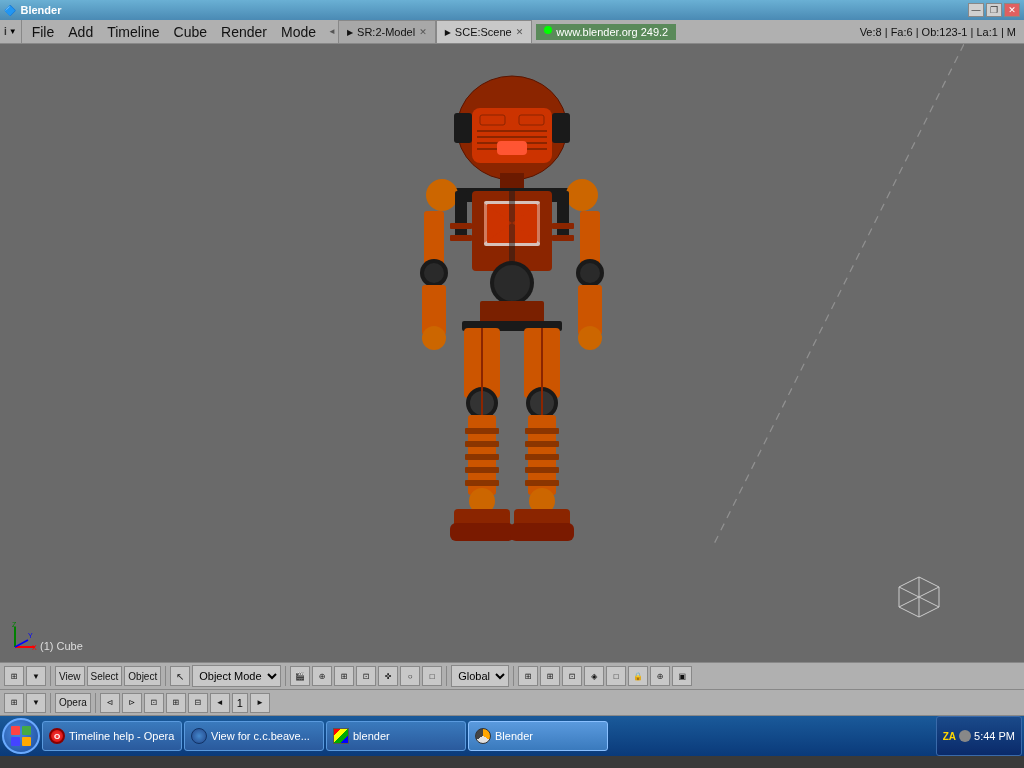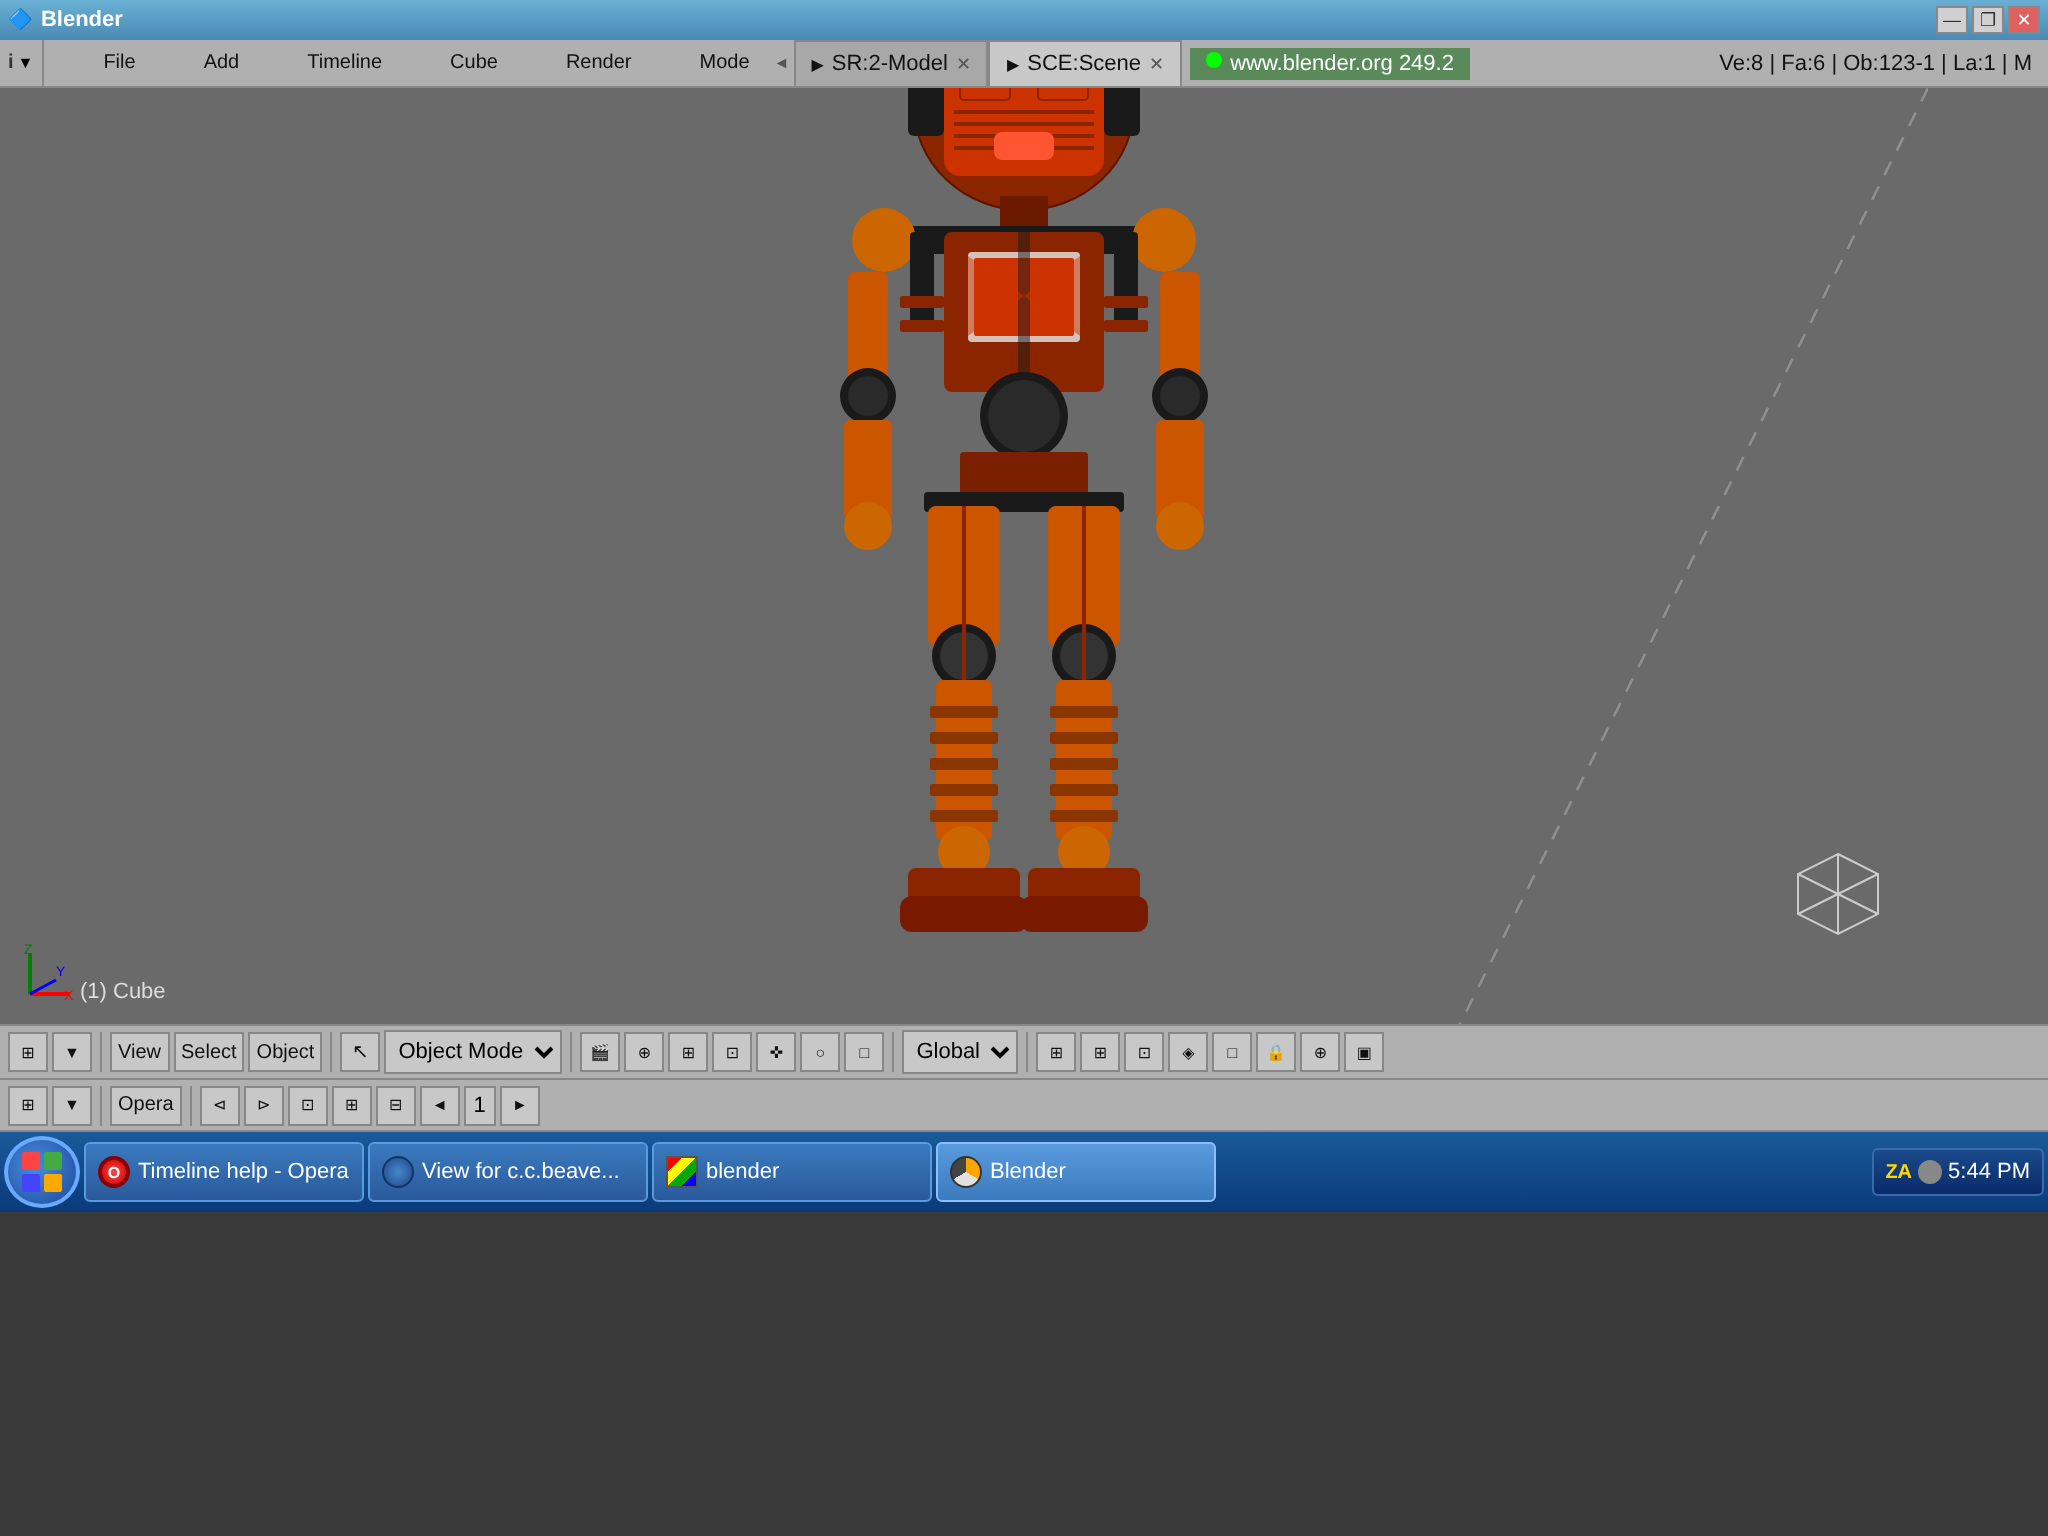--- a/index.html
+++ b/index.html
@@ -41,22 +41,21 @@
       display: flex; align-items: center; gap: 2px;
       padding: 0 4px;
       border-right: 1px solid #888;
       height: 100%;
     }
     .menu-items { display: flex; align-items: center; gap: 2px; padding: 0 4px; }
     .menu-item {
       padding: 2px 6px;
       cursor: pointer;
       color: #111;
-      font-size: 10px;
-      margin-left: 20px;
+      font-size: 14px;
     }
     .tab {
       display: flex; align-items: center; gap: 4px;
       padding: 2px 8px;
       background: #c8c8c8;
       border: 1px solid #888;
       border-bottom: none;
       font-size: 11px;
       cursor: pointer;
       height: 100%;
@@ -76,21 +75,21 @@
       margin-left: auto;
       padding: 0 8px;
       font-size: 11px;
       color: #111;
       white-space: nowrap;
     }
 
     
     #viewport {
       width: 100%;
-      height: 468px;
+      height: 618px;
       background: #6a6a6a;
       position: relative;
       overflow: hidden;
     }
 
     
     #robot-container {
       position: absolute;
       left: 50%;
       top: 50%;
@@ -219,21 +218,21 @@
       background: linear-gradient(to bottom, #5a9ade, #3a7abd);
       border-color: #8ac0ff;
     }
     .taskbar-spacer { flex: 1; }
     #system-tray {
       display: flex; align-items: center; gap: 3px;
       background: linear-gradient(to bottom, #1a4a8a, #0a2a6a);
       border: 1px solid #3a6aaa;
       border-radius: 3px;
       padding: 2px 6px;
-      height: 24px;
+      height: 40px;
       margin-left: 30px;
     }
     #clock {
       color: white;
       font-size: 11px;
       text-align: right;
     }
 
     
     .blender-icon {

